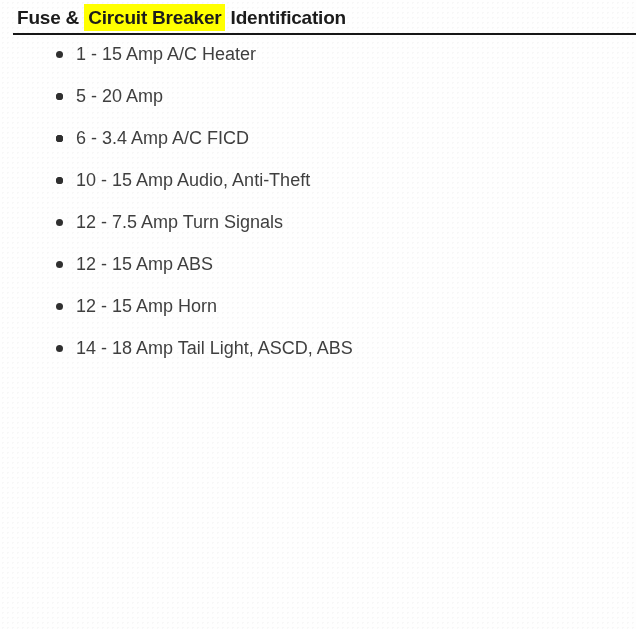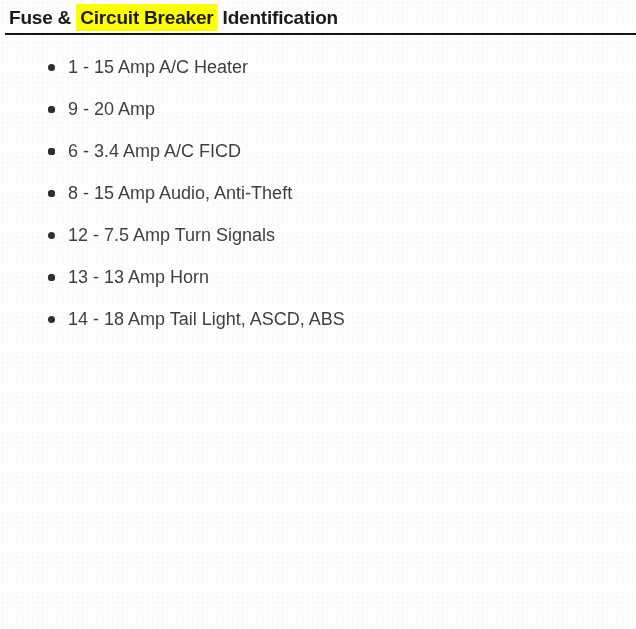--- a/index.html
+++ b/index.html
@@ -12,20 +12,21 @@
   }
   body {
     font-family: "Liberation Sans", "DejaVu Sans", sans-serif;
     background-color: #fefefe;
     background-image: radial-gradient(rgba(0,0,0,0.028) 1px, transparent 1px);
     background-size: 5px 5px;
   }
   .page {
     width: 636px;
     height: 569px;
+    padding-left: 8px;
   }
   .heading {
     margin: 0;
     padding: 7px 0 0 9px;
     font-size: 19px;
     line-height: 22px;
     font-weight: bold;
     color: #1b1b1b;
     letter-spacing: -0.2px;
     white-space: nowrap;
@@ -35,21 +36,21 @@
     padding: 3px 4px;
   }
   .rule {
     height: 2px;
     background-color: #161616;
     border: none;
     margin: 4px 0 0 5px;
   }
   .fuse-list {
     list-style: none;
-    margin: 21px 0 0 0;
+    margin: 8px 0 0 0;
     padding: 0 0 0 68px;
   }
   .fuse-list li {
     position: relative;
     font-size: 18px;
     line-height: 23px;
     color: #3f3f3f;
     margin-bottom: 19px;
     white-space: nowrap;
   }
@@ -68,25 +69,25 @@
 
 <div class="page">
 
   <h1 class="heading"><span>Fuse &amp; </span><span class="hl">Circuit Breaker</span><span> Identification</span></h1>
 
   <div class="rule"></div>
 
   <ul class="fuse-list">
     <li><span class="bullet"></span><span>1 - 15 Amp A/C Heater</span></li>
     <li><span class="bullet"></span></li>
-    <li><span class="bullet"></span><span>9 - 20 Amp</span></li>
+    <li><span class="bullet"></span><span>5 - 20 Amp</span></li>
     <li><span class="bullet"></span></li>
     <li><span class="bullet"></span></li>
     <li><span class="bullet"></span><span>6 - 3.4 Amp A/C FICD</span></li>
     <li><span class="bullet"></span></li>
-    <li><span class="bullet"></span><span>8 - 15 Amp Audio, Anti-Theft</span></li>
+    <li><span class="bullet"></span><span>10 - 15 Amp Audio, Anti-Theft</span></li>
     <li><span class="bullet"></span><span>12 - 7.5 Amp Turn Signals</span></li>
-    <li><span class="bullet"></span></li>
-    <li><span class="bullet"></span><span>13 - 13 Amp Horn</span></li>
+    <li><span class="bullet"></span><span>12 - 15 Amp ABS</span></li>
+    <li><span class="bullet"></span><span>12 - 15 Amp Horn</span></li>
     <li><span class="bullet"></span><span>14 - 18 Amp Tail Light, ASCD, ABS</span></li>
   </ul>
 
 </div>
 
 </body></html>

